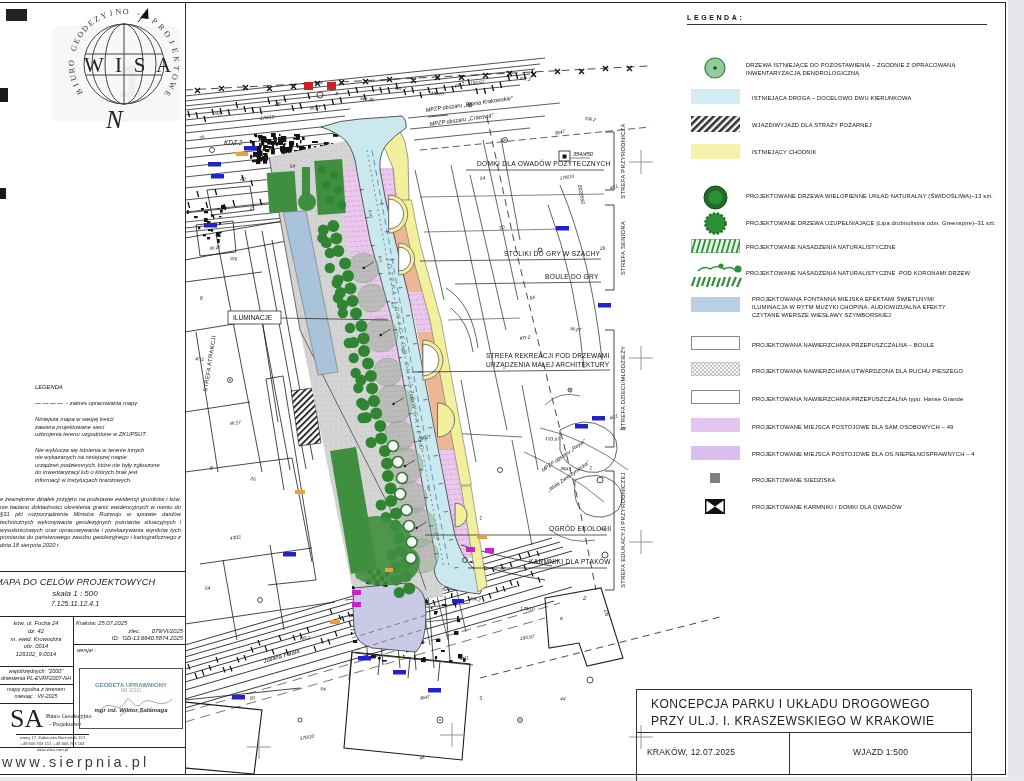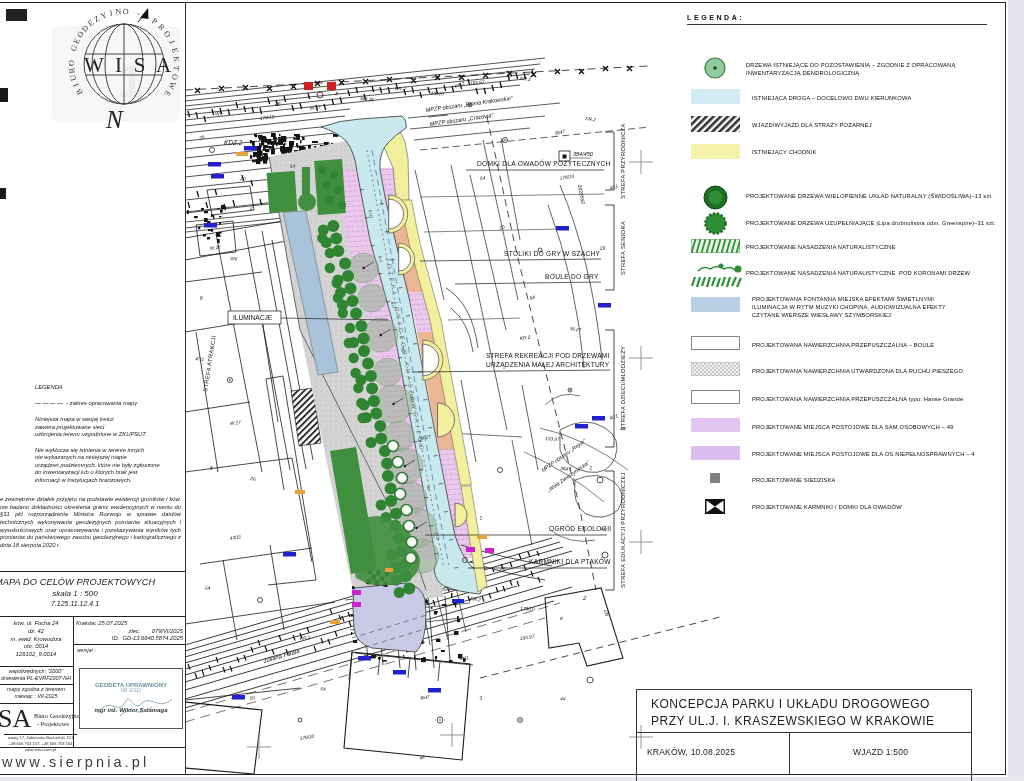--- a/index.html
+++ b/index.html
@@ -715,21 +715,21 @@
 <div class="abs" style="left:0;top:666px;width:73px;height:1px;background:#222"></div>
 <div class="abs" style="left:0;top:668px;width:72px;font-size:5.4px;font-style:italic;color:#222;text-align:center;line-height:1.35">
 współrzędnych: "2000"<br>dniesienia PL-EVRF2007-NH
 </div>
 <div class="abs" style="left:0;top:684px;width:73px;height:1px;background:#222"></div>
 <div class="abs" style="left:0;top:686px;width:72px;font-size:5.4px;font-style:italic;color:#222;text-align:center;line-height:1.35">
 mapy zgodna z terenem<br>miesiąc : VII-2025
 </div>
 <div class="abs" style="left:0;top:703px;width:73px;height:1px;background:#222"></div>
 
-<div class="abs" style="left:4px;top:704px;width:73px;color:#222">
+<div class="abs" style="left:16px;top:704px;width:73px;color:#222">
 <span style="font-family:'Liberation Serif';font-size:26px;margin-left:-6px">SA</span>
 <span style="font-family:'Liberation Serif';font-size:6.2px;position:absolute;left:30px;top:8px;line-height:1.3;white-space:nowrap">Biuro Geodezyjno<br>&nbsp;&nbsp;- Projektowe</span>
 <div style="border-top:1.5px solid #222;font-size:4.1px;text-align:center;line-height:1.5;color:#333">
 wiany 17, Zabierzów Bocheński 151<br>+48 606 703 157, +48 606 703 164<br>www.wisa.com.pl</div>
 </div>
 
 <div class="abs" style="left:76px;top:620px;width:107px;font-size:5.8px;font-style:italic;color:#222;line-height:1.3">
 <div>Kraków, 25.07.2025</div>
 <div style="text-align:right">zlec.&nbsp;&nbsp;&nbsp;&nbsp;&nbsp;&nbsp;&nbsp;079/VI/2025</div>
 <div style="text-align:right">ID:&nbsp;&nbsp;GD-13.6640.5874.2025</div>
@@ -824,14 +824,14 @@
     <rect width="20" height="15" fill="#111"></rect>
     <path d="M1.5,1.5 L10,7.5 L1.5,13.5 Z" fill="#fff"></path>
     <path d="M18.5,1.5 L10,7.5 L18.5,13.5 Z" fill="#fff"></path>
   </svg>
 <div class="lg" style="left:752px;top:503px;width:255px;line-height:1.45">PROJEKTOWANE KARMNIKI / DOMKI DLA OWADÓW</div>
 
 <div class="abs" style="left:636px;top:689px;width:336px;height:110px;border:1.5px solid #333">
 <div style="font-size:12px;color:#222;margin:6px 0 0 14px;letter-spacing:0.5px;line-height:1.4">KONCEPCJA PARKU I UKŁADU DROGOWEGO<br>PRZY UL.J. I. KRASZEWSKIEGO W KRAKOWIE</div>
 <div style="position:absolute;left:0;top:42px;width:100%;height:1px;background:#333"></div>
 <div style="position:absolute;left:152px;top:42px;width:1px;height:43px;background:#333"></div>
-<div style="position:absolute;left:10px;top:57px;font-size:8.5px;color:#222;letter-spacing:0.2px">KRAKÓW, 10.08.2025</div>
+<div style="position:absolute;left:10px;top:57px;font-size:8.5px;color:#222;letter-spacing:0.2px">KRAKÓW, 12.07.2025</div>
 <div style="position:absolute;left:216px;top:57px;font-size:8.5px;color:#222;letter-spacing:0.2px">WJAZD 1:500</div>
 </div>
 </body></html>

